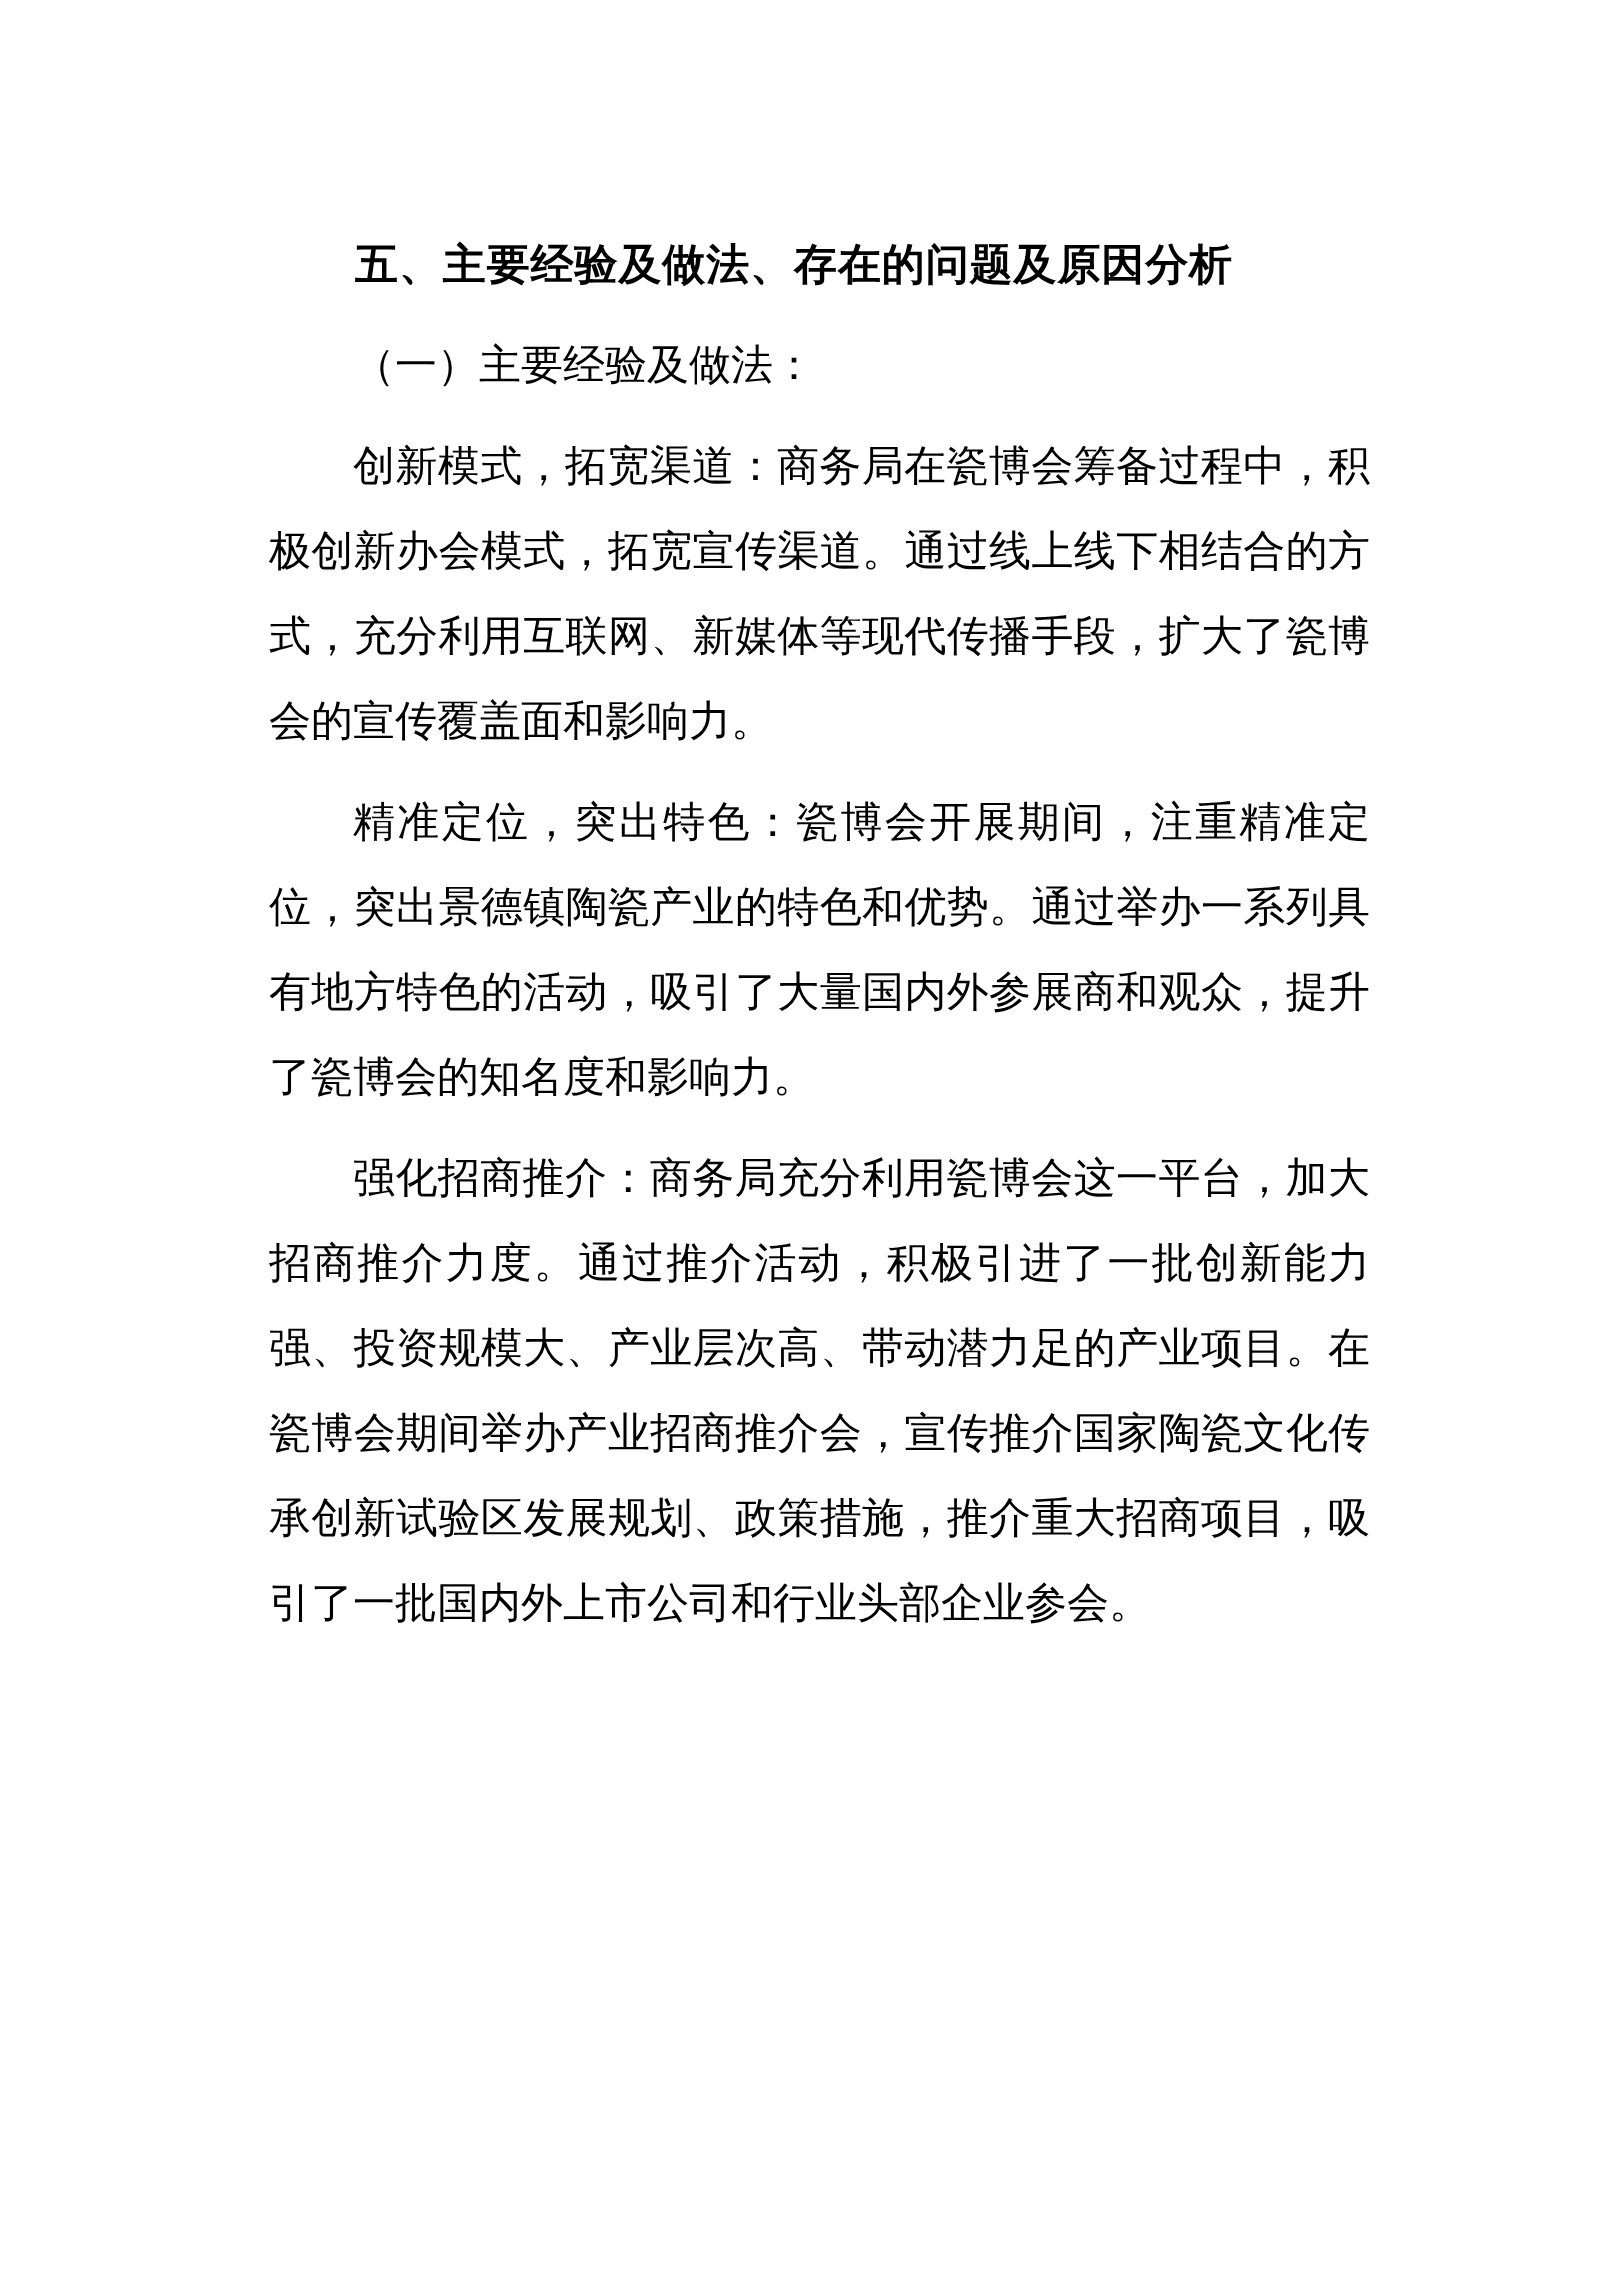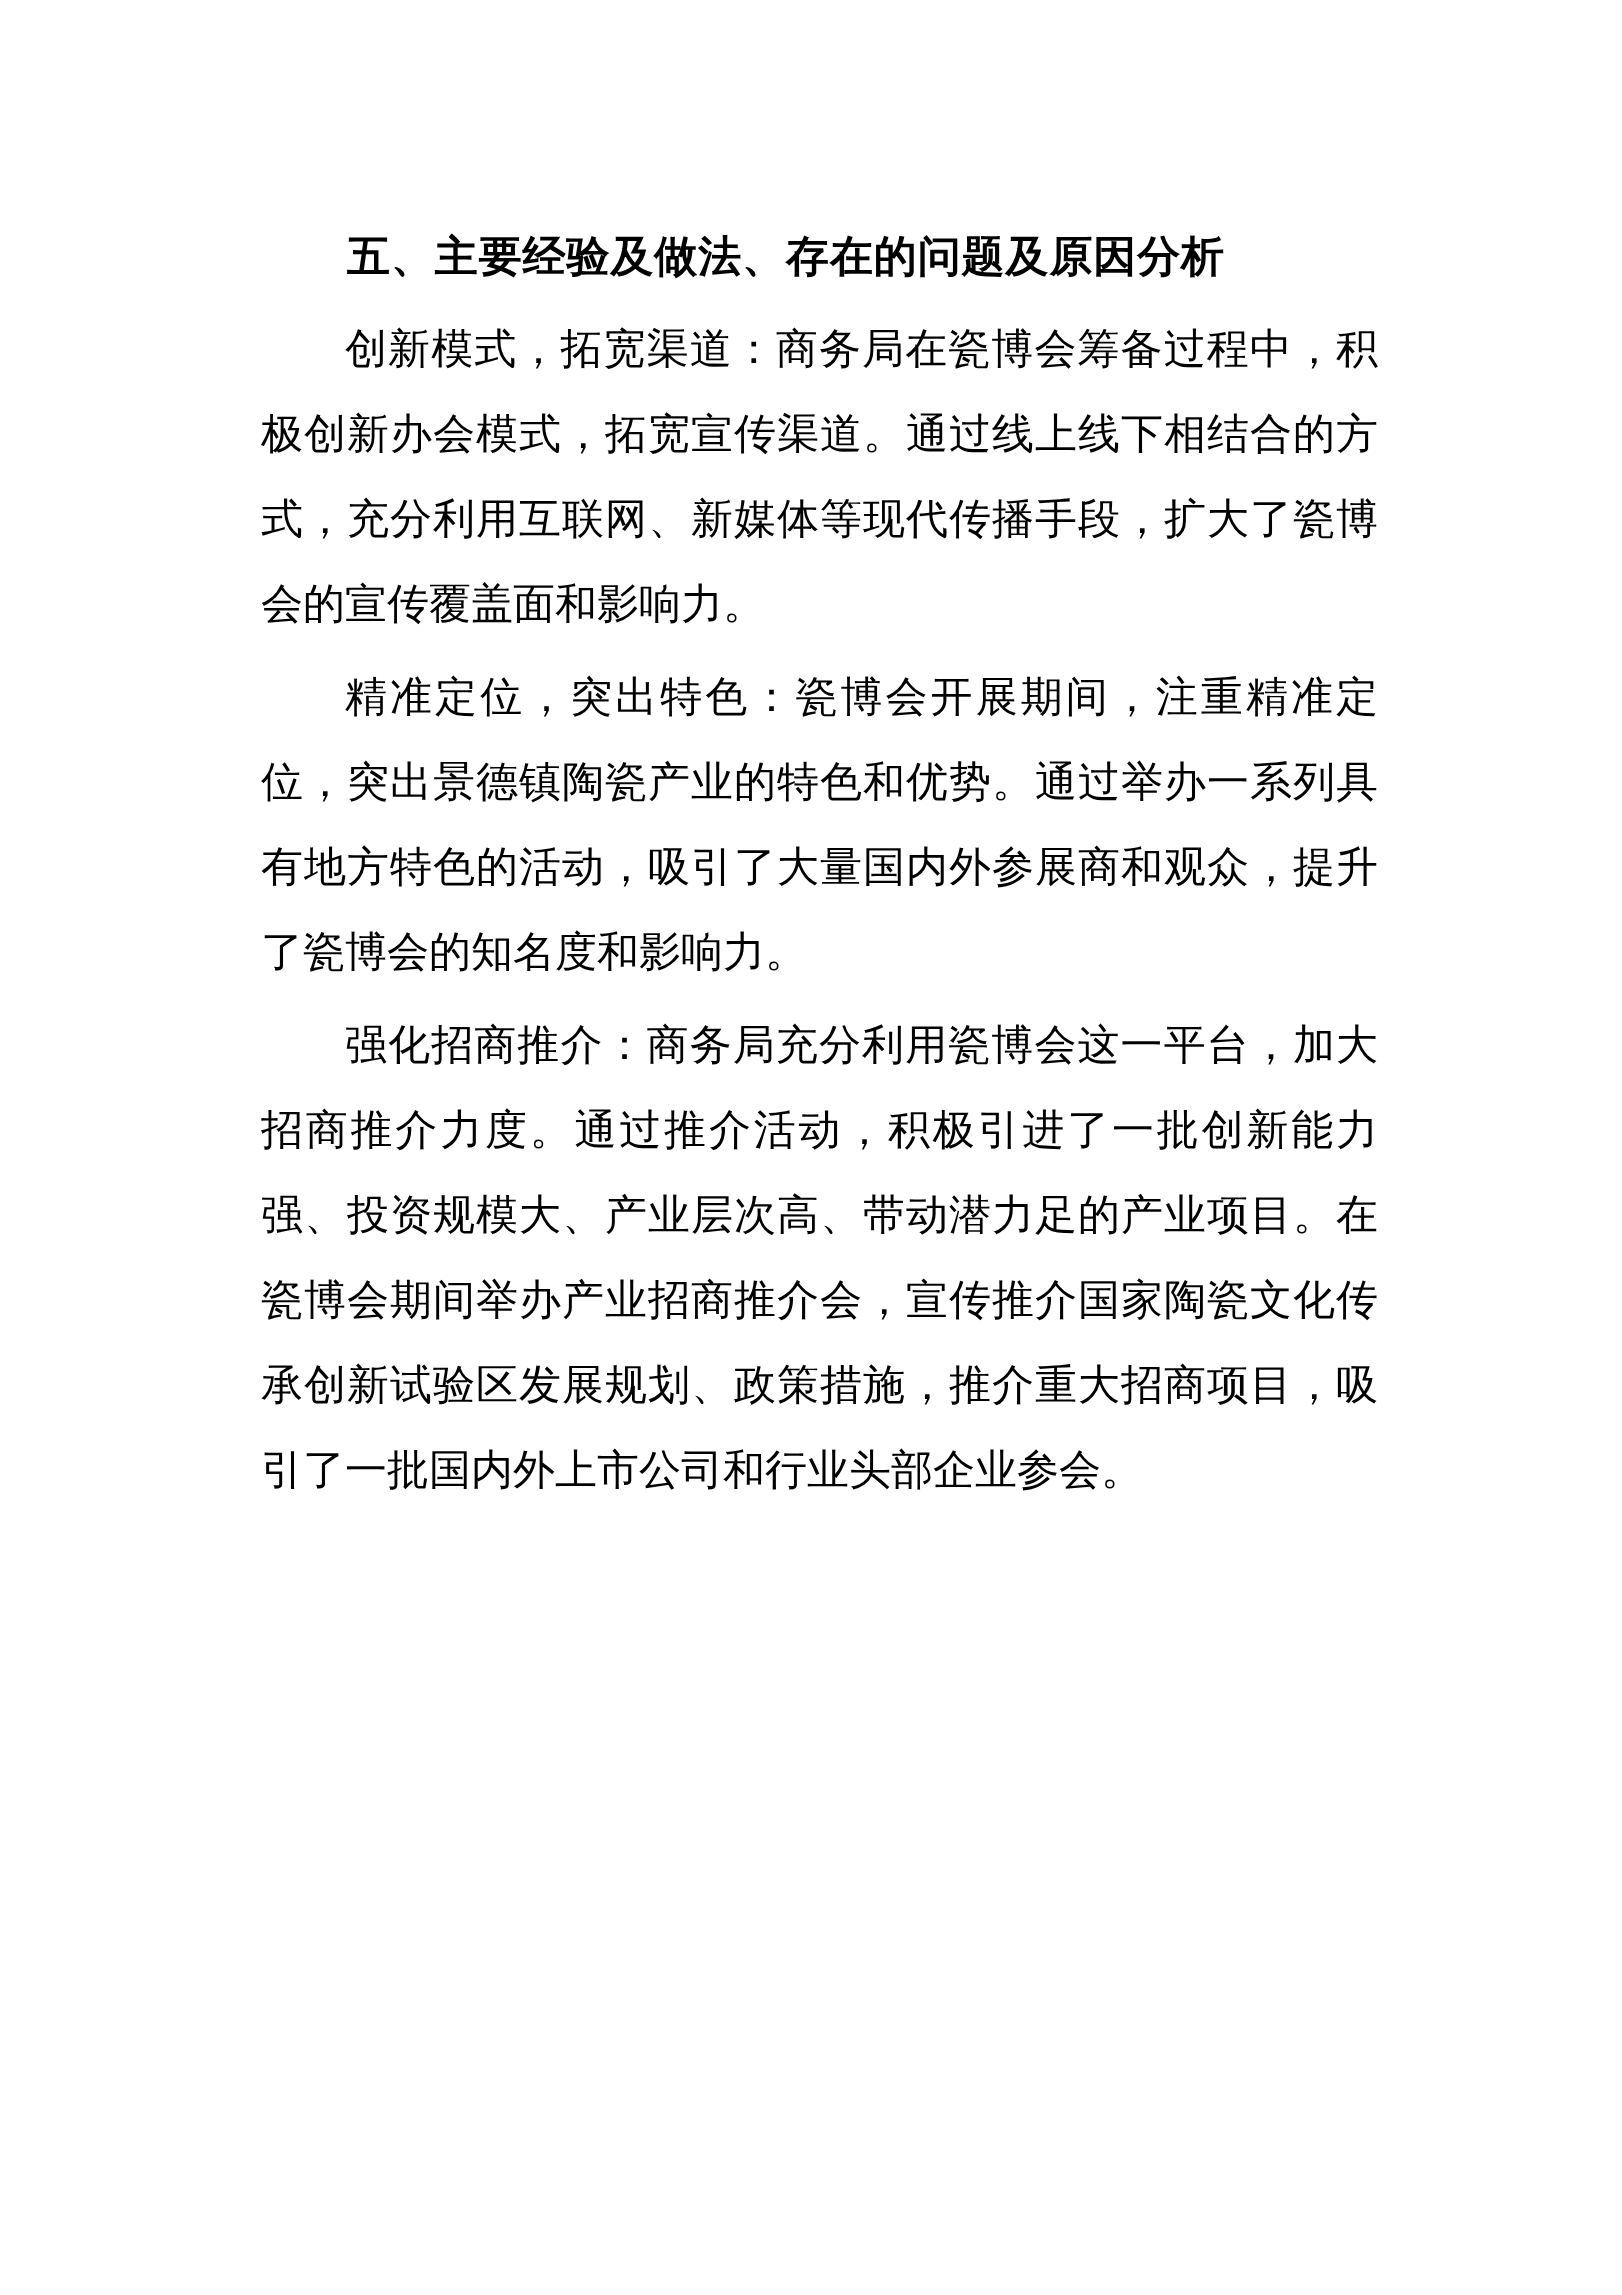--- a/index.html
+++ b/index.html
@@ -18,38 +18,39 @@
   }
   .doc {
     width: 100%;
     color: #000000;
     font-family: "Liberation Serif", "DejaVu Serif", serif;
     font-size: 42px;
     line-height: 85px;
     text-align: justify;
   }
   .doc p {
-    margin: 8px;
+    margin: 16px;
     padding: 0;
     text-indent: 2em;
   }
   .doc .heading {
     font-family: "Liberation Sans", "DejaVu Sans", sans-serif;
     font-weight: bold;
     font-size: 43px;
     letter-spacing: 0.9px;
   }
   .doc .subheading {
     font-weight: normal;
   }
 </style>
 </head>
 <body>
 
 <div class="page">
   <div class="doc">
     <p class="heading">五、主要经验及做法、存在的问题及原因分析</p>
+    <p class="subheading">（一）主要经验及做法：</p>
     <p class="paragraph">创新模式，拓宽渠道：商务局在瓷博会筹备过程中，积极创新办会模式，拓宽宣传渠道。通过线上线下相结合的方式，充分利用互联网、新媒体等现代传播手段，扩大了瓷博会的宣传覆盖面和影响力。</p>
     <p class="paragraph">精准定位，突出特色：瓷博会开展期间，注重精准定位，突出景德镇陶瓷产业的特色和优势。通过举办一系列具有地方特色的活动，吸引了大量国内外参展商和观众，提升了瓷博会的知名度和影响力。</p>
     <p class="paragraph">强化招商推介：商务局充分利用瓷博会这一平台，加大招商推介力度。通过推介活动，积极引进了一批创新能力强、投资规模大、产业层次高、带动潜力足的产业项目。在瓷博会期间举办产业招商推介会，宣传推介国家陶瓷文化传承创新试验区发展规划、政策措施，推介重大招商项目，吸引了一批国内外上市公司和行业头部企业参会。</p>
   </div>
 </div>
 
 
 </body></html>

